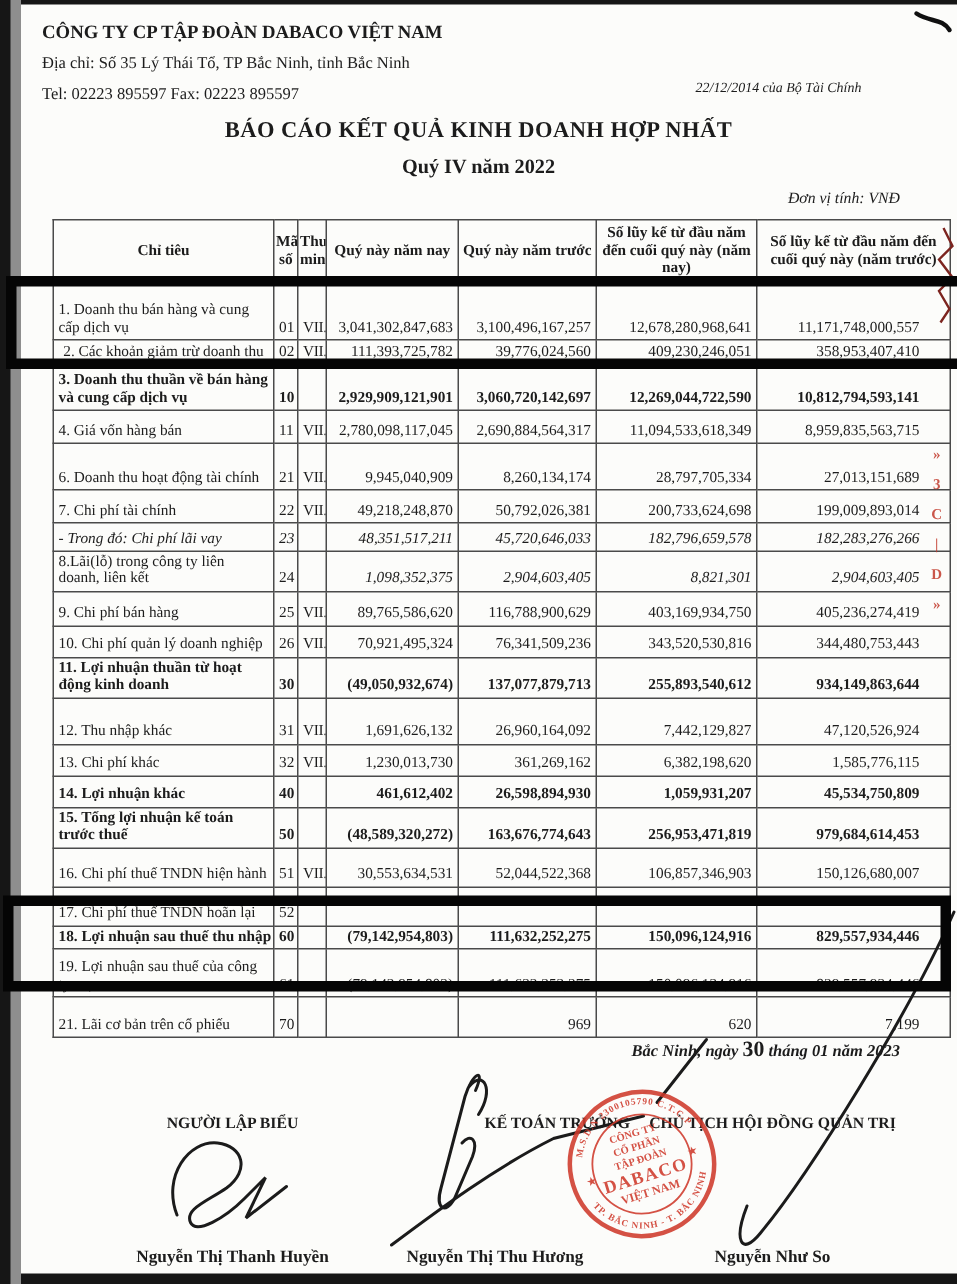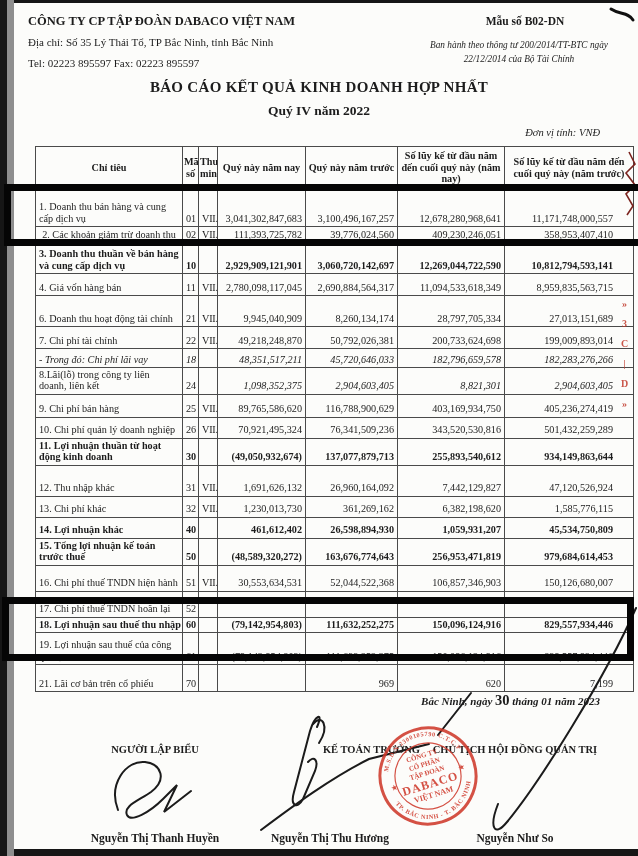--- a/index.html
+++ b/index.html
@@ -83,22 +83,20 @@
 </head>
 <body>
 
 <div class="scan">
   <div class="edge-gray"></div>
   <div class="page"></div>
 
   <div class="company">CÔNG TY CP TẬP ĐOÀN DABACO VIỆT NAM</div>
   <div class="address">Địa chỉ: Số 35 Lý Thái Tổ, TP Bắc Ninh, tỉnh Bắc Ninh</div>
   <div class="telfax">Tel: 02223 895597      Fax: 02223 895597</div>
-  <div class="form-no">Mẫu số B02-DN</div>
-  <div class="circ1">Ban hành theo thông tư 200/2014/TT-BTC ngày</div>
   <div class="circ2">22/12/2014 của Bộ Tài Chính</div>
   <div class="title">BÁO CÁO KẾT QUẢ KINH DOANH HỢP NHẤT</div>
   <div class="subtitle">Quý IV năm 2022</div>
   <div class="unit">Đơn vị tính: VNĐ</div>
 
   <table class="rpt">
     <colgroup>
       <col style="width:147px">
         <col style="width:16px">
         <col style="width:19px">
@@ -169,21 +167,21 @@
         <td class="lbl">7. Chi phí tài chính</td>
         <td class="code">22</td>
         <td class="tm">VII.5</td>
         <td class="val">49,218,248,870</td>
         <td class="val">50,792,026,381</td>
         <td class="val">200,733,624,698</td>
         <td class="val last">199,009,893,014</td>
       </tr>
         <tr class="i">
         <td class="lbl">- Trong đó: Chi phí lãi vay</td>
-        <td class="code">18</td>
+        <td class="code">23</td>
         <td class="tm"></td>
         <td class="val">48,351,517,211</td>
         <td class="val">45,720,646,033</td>
         <td class="val">182,796,659,578</td>
         <td class="val last">182,283,276,266</td>
       </tr>
         <tr class="vi">
         <td class="lbl">8.Lãi(lỗ) trong công ty liên doanh, liên kết</td>
         <td class="code">24</td>
         <td class="tm"></td>
@@ -201,21 +199,21 @@
         <td class="val">403,169,934,750</td>
         <td class="val last">405,236,274,419</td>
       </tr>
         <tr>
         <td class="lbl">10. Chi phí quản lý doanh nghiệp</td>
         <td class="code">26</td>
         <td class="tm">VII.8</td>
         <td class="val">70,921,495,324</td>
         <td class="val">76,341,509,236</td>
         <td class="val">343,520,530,816</td>
-        <td class="val last">501,432,259,289</td>
+        <td class="val last">344,480,753,443</td>
       </tr>
         <tr class="b">
         <td class="lbl">11. Lợi nhuận thuần từ hoạt động kinh doanh</td>
         <td class="code">30</td>
         <td class="tm"></td>
         <td class="val">(49,050,932,674)</td>
         <td class="val">137,077,879,713</td>
         <td class="val">255,893,540,612</td>
         <td class="val last">934,149,863,644</td>
       </tr>

